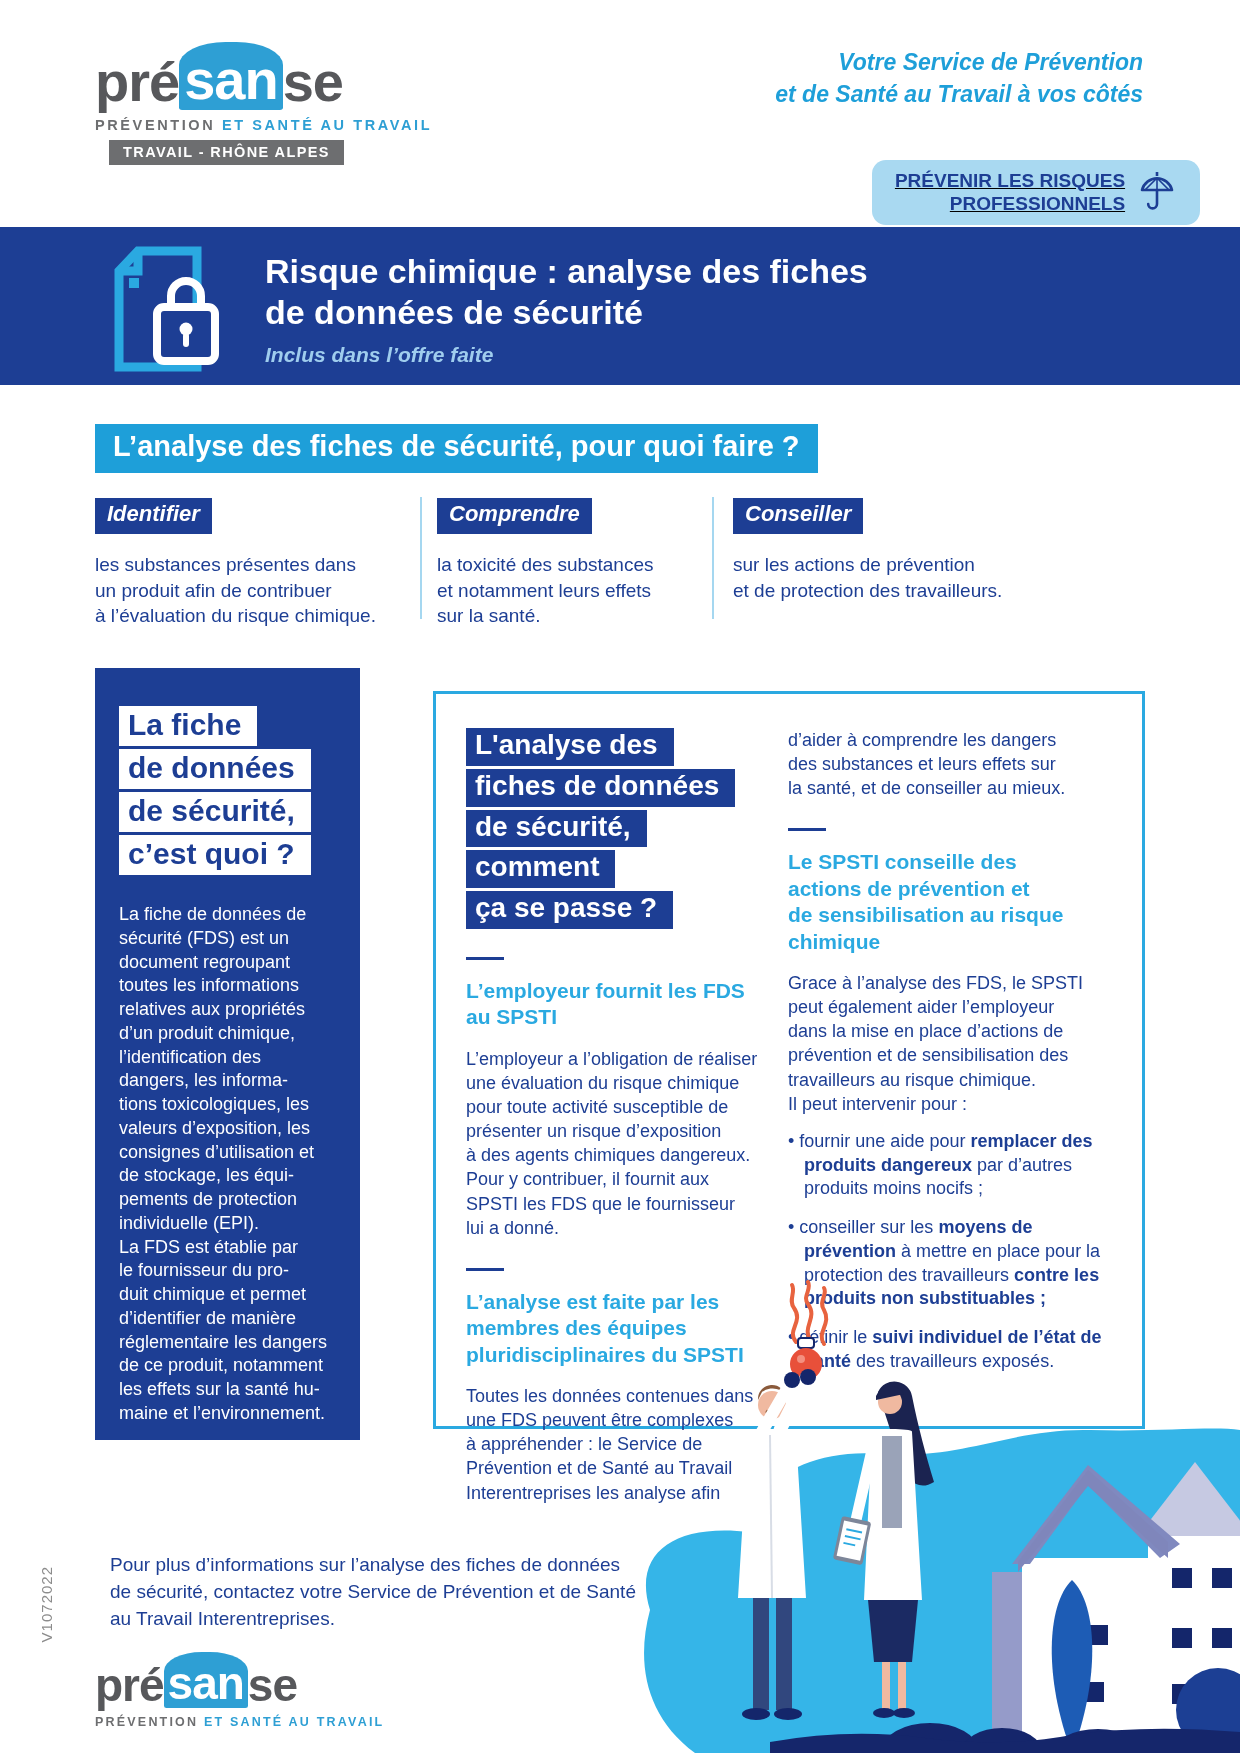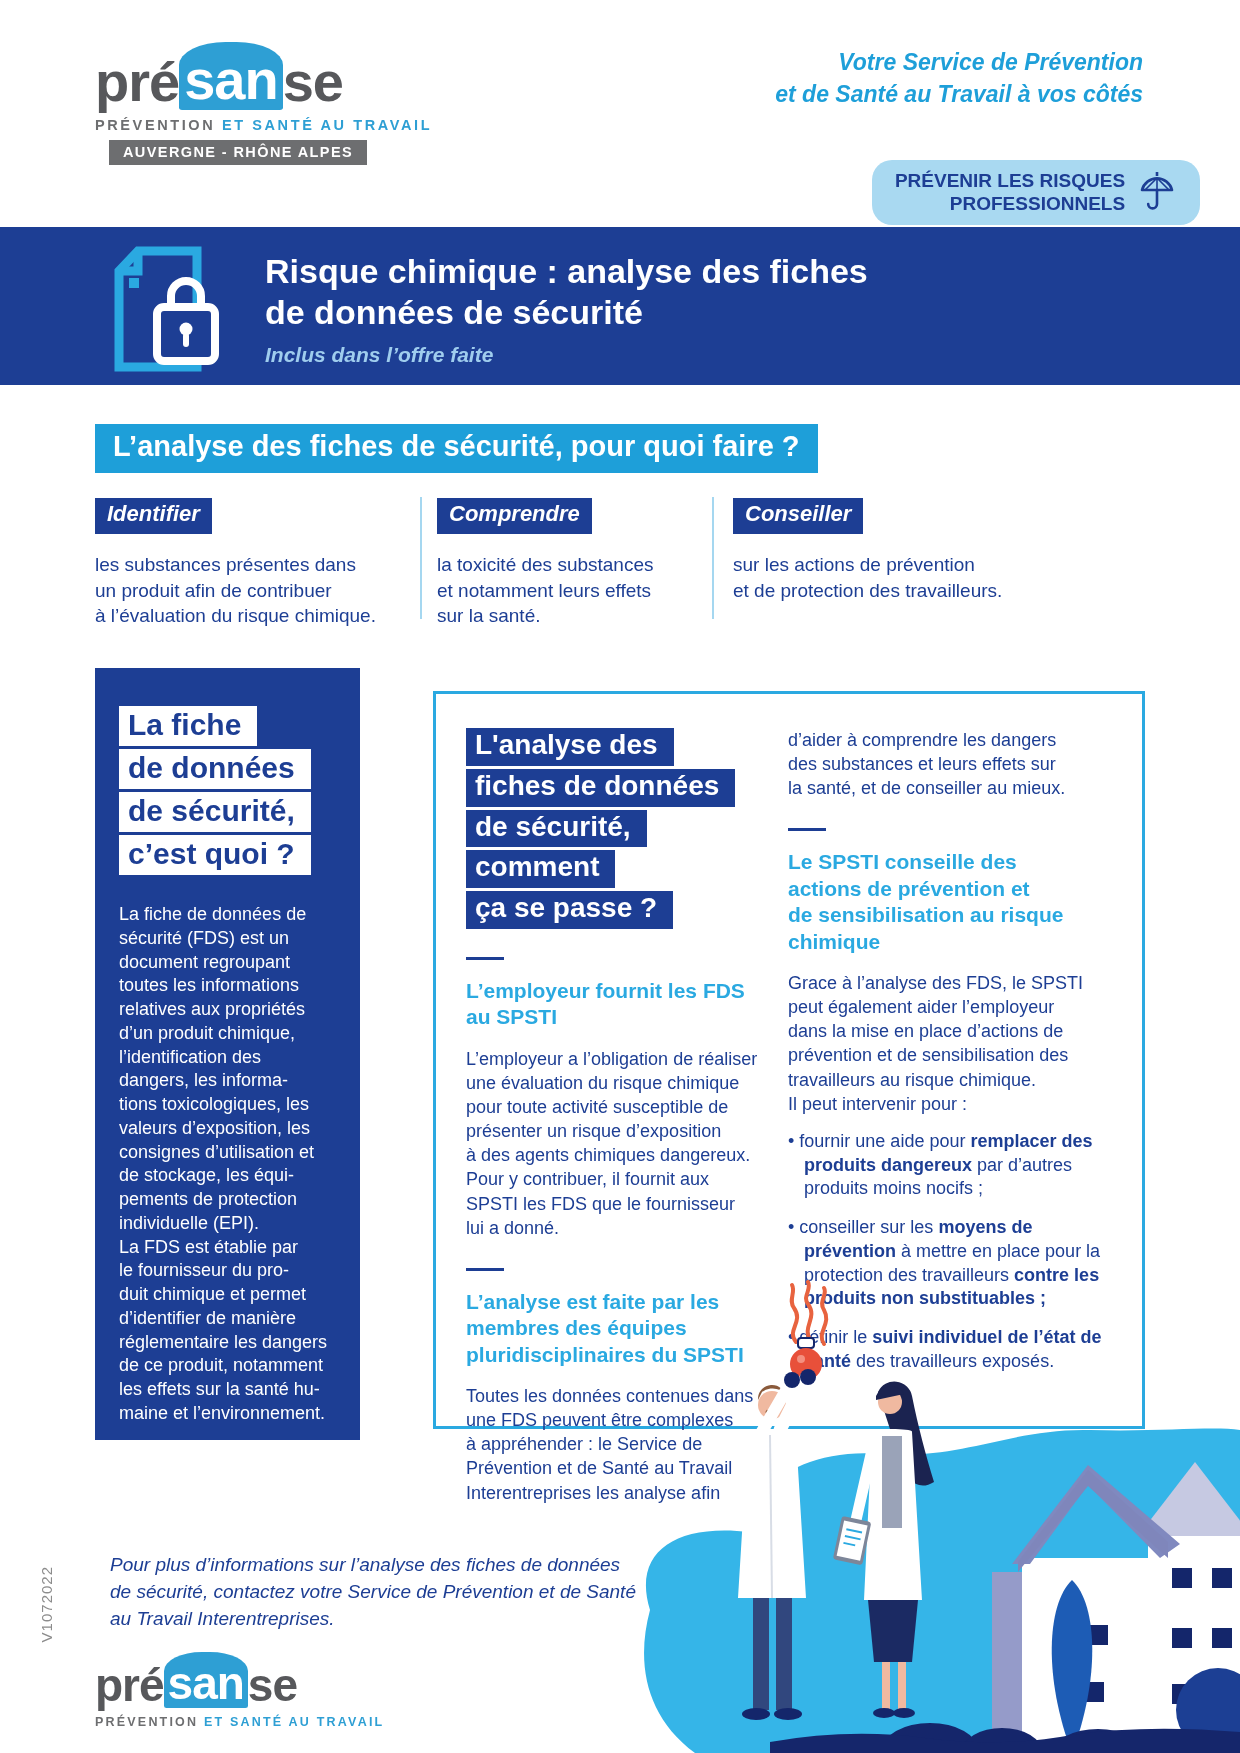--- a/index.html
+++ b/index.html
@@ -23,21 +23,21 @@
   .logo-top .logo-word{font-size:56px;}
   .logo-san{background:#2e9fd4;color:#fff;padding:10px 5px 2px;border-radius:45% 45% 3% 3% / 34% 34% 4% 4%;}
   .logo-tagline{font-weight:bold;letter-spacing:2.6px;margin-top:7px;white-space:nowrap;}
   .logo-top .logo-tagline{font-size:14.5px;}
   .tag-gray{color:var(--gray-bar);}
   .tag-blue{color:#2e9fd4;}
   .logo-region{display:inline-block;background:var(--gray-bar);color:#fff;font-weight:bold;font-size:14.5px;letter-spacing:1.4px;padding:4px 14px 5px;margin:7px 0 0 14px;}
 
   .slogan{position:absolute;right:97px;top:46px;text-align:right;color:var(--bright);font-style:italic;font-weight:bold;font-size:23px;line-height:1.4;}
 
-  .risk-badge{position:absolute;left:872px;top:160px;width:328px;height:65px;background:var(--lightblue);border-radius:20px;display:flex;align-items:center;justify-content:center;gap:12px;}
+  .risk-badge{position:absolute;left:872px;top:160px;width:328px;height:65px;background:var(--lightblue);border-radius:14px;display:flex;align-items:center;justify-content:center;gap:12px;text-decoration:underline;}
   .risk-badge-text{color:var(--navy);font-weight:bold;font-size:19px;line-height:1.2;text-align:right;}
 
   
   .title-band{position:absolute;left:0;top:227px;width:1240px;height:158px;background:var(--navy);}
   .doc-icon{position:absolute;left:105px;top:18px;}
   .band-title{position:absolute;left:265px;top:24px;color:#fff;font-weight:bold;font-size:34px;line-height:1.2;}
   .band-subtitle{position:absolute;left:265px;top:116px;color:var(--subtle);font-style:italic;font-weight:bold;font-size:21px;}
 
   
   .sec1-header{position:absolute;left:95px;top:424px;display:inline-block;background:var(--bright);color:#fff;font-weight:bold;font-size:29px;padding:6px 18px 10px;}
@@ -59,21 +59,21 @@
   .how-col-mid{position:absolute;left:30px;top:34px;width:322px;}
   .how-col-right{position:absolute;left:352px;top:34px;width:332px;}
   .dash{width:38px;border-top:3px solid var(--navy);margin:28px 0 18px;}
   .subhead{color:var(--subhead);font-weight:bold;font-size:21px;line-height:1.26;white-space:pre-line;}
   .body-text{margin-top:16px;color:var(--navy);font-size:18px;line-height:1.34;white-space:pre-line;}
   .bullets{list-style:none;margin-top:14px;}
   .bullets li{color:var(--navy);font-size:18px;line-height:1.32;padding-left:16px;text-indent:-16px;margin-bottom:15px;}
   .bullets li::before{content:"\2022\00a0";}
 
   
-  .footer-note{position:absolute;left:110px;top:1552px;color:var(--navy);font-style:italic;font-size:19px;line-height:1.42;white-space:pre-line;}
+  .footer-note{position:absolute;left:110px;top:1552px;color:var(--navy);font-size:19px;line-height:1.42;white-space:pre-line;}
   .version{position:absolute;left:38px;top:1566px;writing-mode:vertical-rl;transform:rotate(180deg);color:#8c8c8c;font-size:15px;letter-spacing:1px;}
   .logo-bottom{left:95px;top:1652px;}
   .logo-bottom .logo-word{font-size:46px;}
   .logo-bottom .logo-san{padding:8px 4px 2px;}
   .logo-bottom .logo-tagline{font-size:12.5px;letter-spacing:2.2px;}
   .illustration{position:absolute;left:620px;top:1280px;width:620px;height:473px;}
 </style>
 </head>
 <body>
 
@@ -81,21 +81,21 @@
 
   <div class="logo logo-top">
     <div class="logo-word">
       <span>pré</span>
         <span class="logo-san">san</span>
         <span>se</span>
     </div>
     <div class="logo-tagline">
       <span class="tag-gray">PRÉVENTION </span><span class="tag-blue">ET SANTÉ AU TRAVAIL</span>
     </div>
-    <div class="logo-region">AUVERGNE - RHÔNE ALPES</div>
+    <div class="logo-region">TRAVAIL - RHÔNE ALPES</div>
   </div>
 
   <div class="slogan">
     <span>Votre Service de Prévention</span><br>
     <span>et de Santé au Travail à vos côtés</span>
   </div>
 
   <div class="risk-badge">
     <div class="risk-badge-text">
       <span>PRÉVENIR LES RISQUES</span><br>

